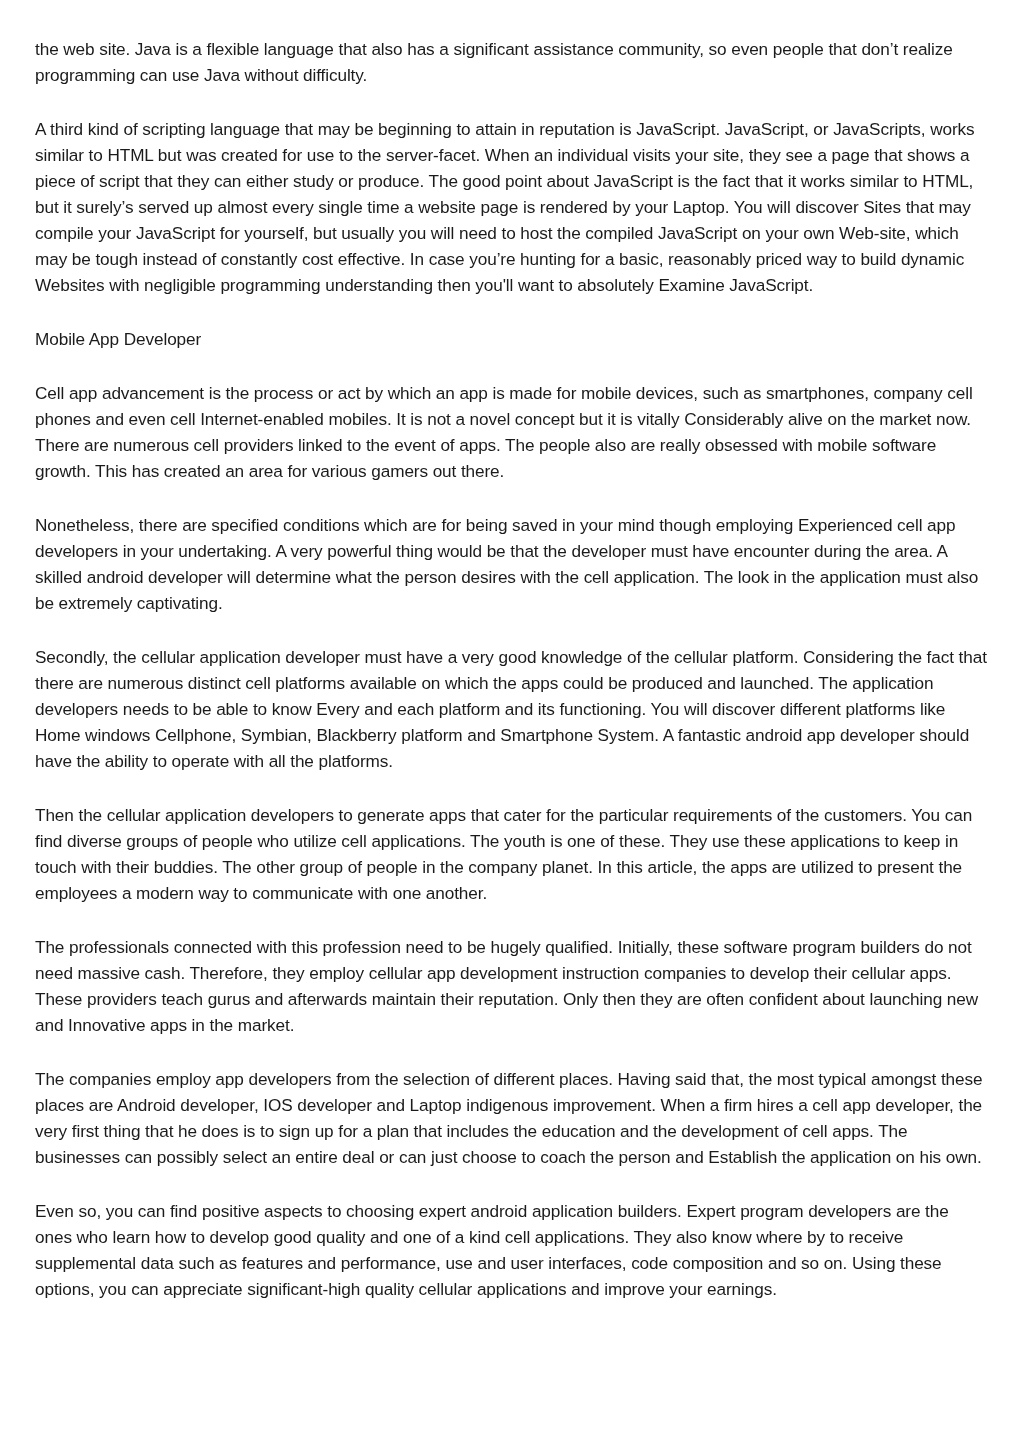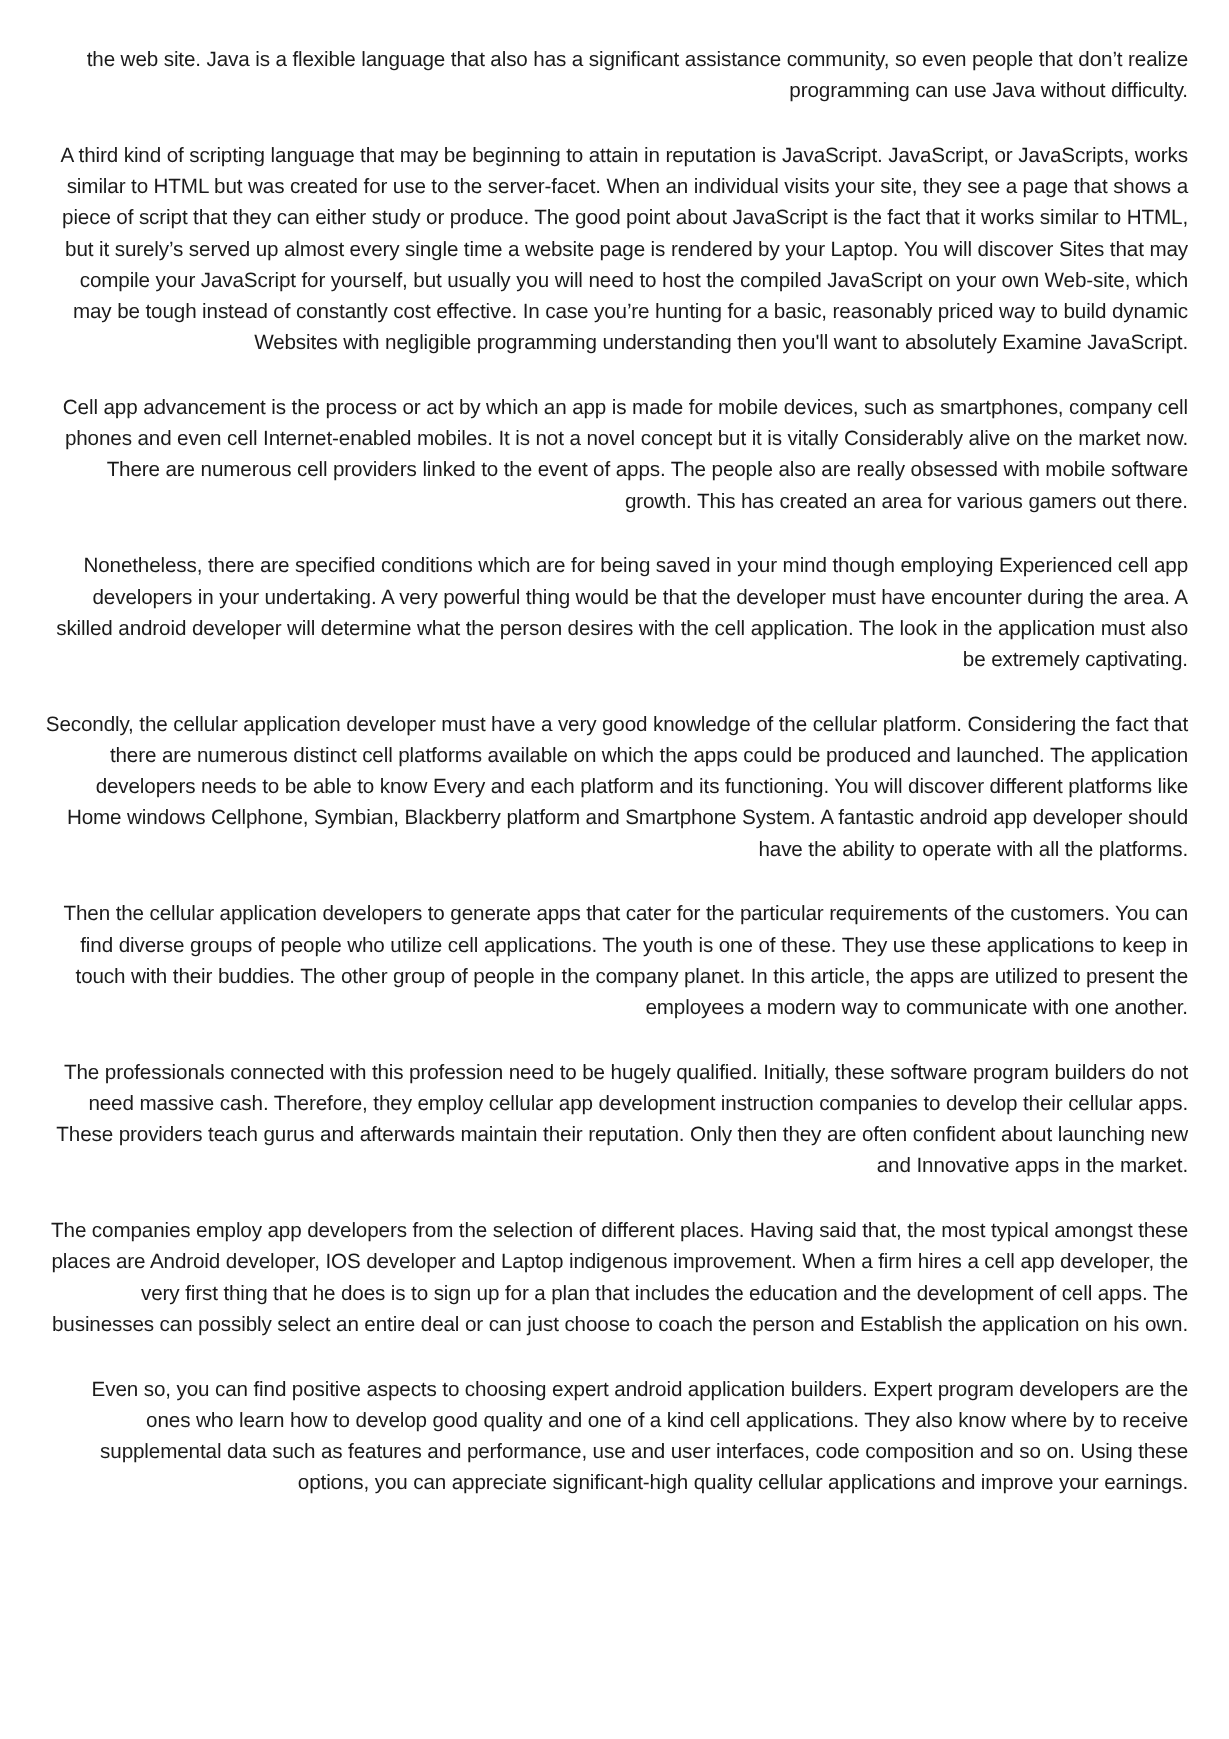--- a/index.html
+++ b/index.html
@@ -21,35 +21,36 @@
     background: #ffffff;
     color: #1b1b1b;
   }
   .page p {
     margin: 0 0 28px 0;
     font-size: 17.2px;
     line-height: 26px;
     font-weight: 400;
     letter-spacing: -0.1px;
     color: #1b1b1b;
-    text-align: right;
+    text-align: left;
   }
   .page p.heading {
     
     margin: 2px 0 28px 0;
   }
 </style>
 </head>
 <body>
 
 <div class="page">
   <p>the web site. Java is a flexible language that also has a significant assistance community, so even people that don’t realize programming can use Java without difficulty.</p>
 
   <p>A third kind of scripting language that may be beginning to attain in reputation is JavaScript. JavaScript, or JavaScripts, works similar to HTML but was created for use to the server-facet. When an individual visits your site, they see a page that shows a piece of script that they can either study or produce. The good point about JavaScript is the fact that it works similar to HTML, but it surely’s served up almost every single time a website page is rendered by your Laptop. You will discover Sites that may compile your JavaScript for yourself, but usually you will need to host the compiled JavaScript on your own Web-site, which may be tough instead of constantly cost effective. In case you’re hunting for a basic, reasonably priced way to build dynamic Websites with negligible programming understanding then you'll want to absolutely Examine JavaScript.</p>
 
+  <p class="heading">Mobile App Developer</p>
 
   <p>Cell app advancement is the process or act by which an app is made for mobile devices, such as smartphones, company cell phones and even cell Internet-enabled mobiles. It is not a novel concept but it is vitally Considerably alive on the market now. There are numerous cell providers linked to the event of apps. The people also are really obsessed with mobile software growth. This has created an area for various gamers out there.</p>
 
   <p>Nonetheless, there are specified conditions which are for being saved in your mind though employing Experienced cell app developers in your undertaking. A very powerful thing would be that the developer must have encounter during the area. A skilled android developer will determine what the person desires with the cell application. The look in the application must also be extremely captivating.</p>
 
   <p>Secondly, the cellular application developer must have a very good knowledge of the cellular platform. Considering the fact that there are numerous distinct cell platforms available on which the apps could be produced and launched. The application developers needs to be able to know Every and each platform and its functioning. You will discover different platforms like Home windows Cellphone, Symbian, Blackberry platform and Smartphone System. A fantastic android app developer should have the ability to operate with all the platforms.</p>
 
   <p>Then the cellular application developers to generate apps that cater for the particular requirements of the customers. You can find diverse groups of people who utilize cell applications. The youth is one of these. They use these applications to keep in touch with their buddies. The other group of people in the company planet. In this article, the apps are utilized to present the employees a modern way to communicate with one another.</p>
 
   <p>The professionals connected with this profession need to be hugely qualified. Initially, these software program builders do not need massive cash. Therefore, they employ cellular app development instruction companies to develop their cellular apps. These providers teach gurus and afterwards maintain their reputation. Only then they are often confident about launching new and Innovative apps in the market.</p>

